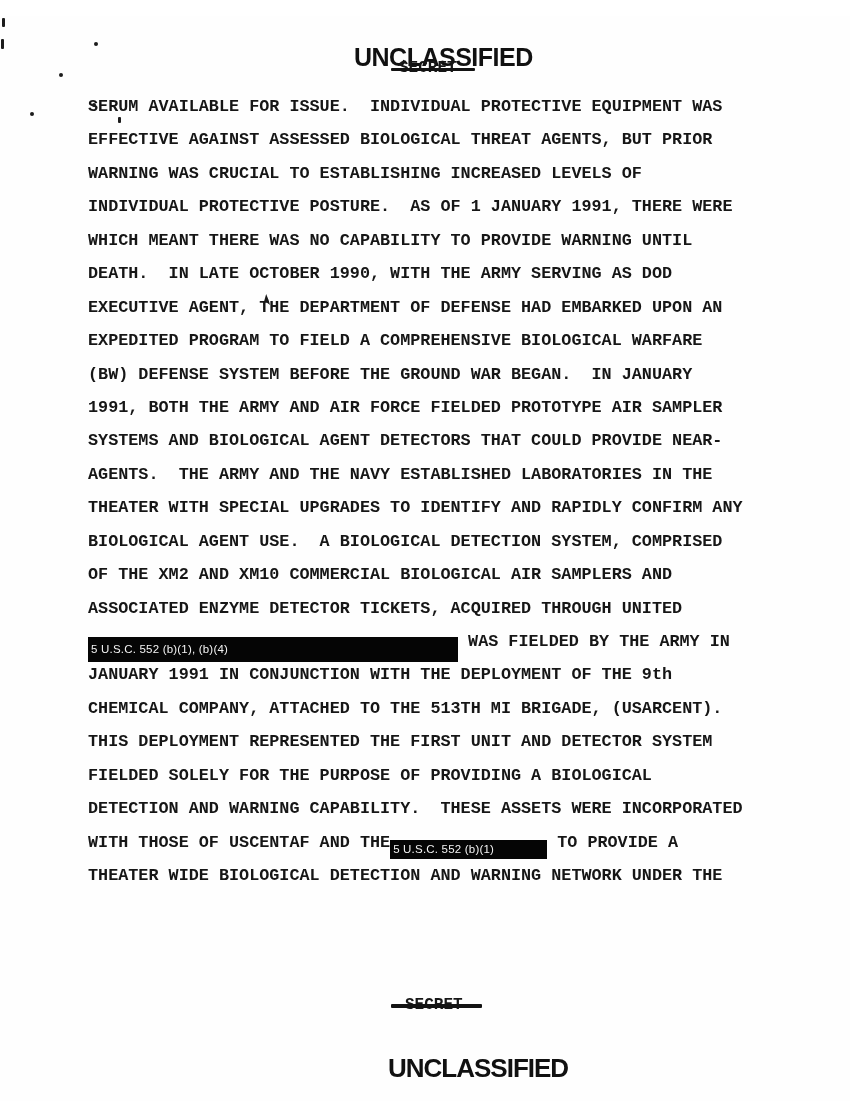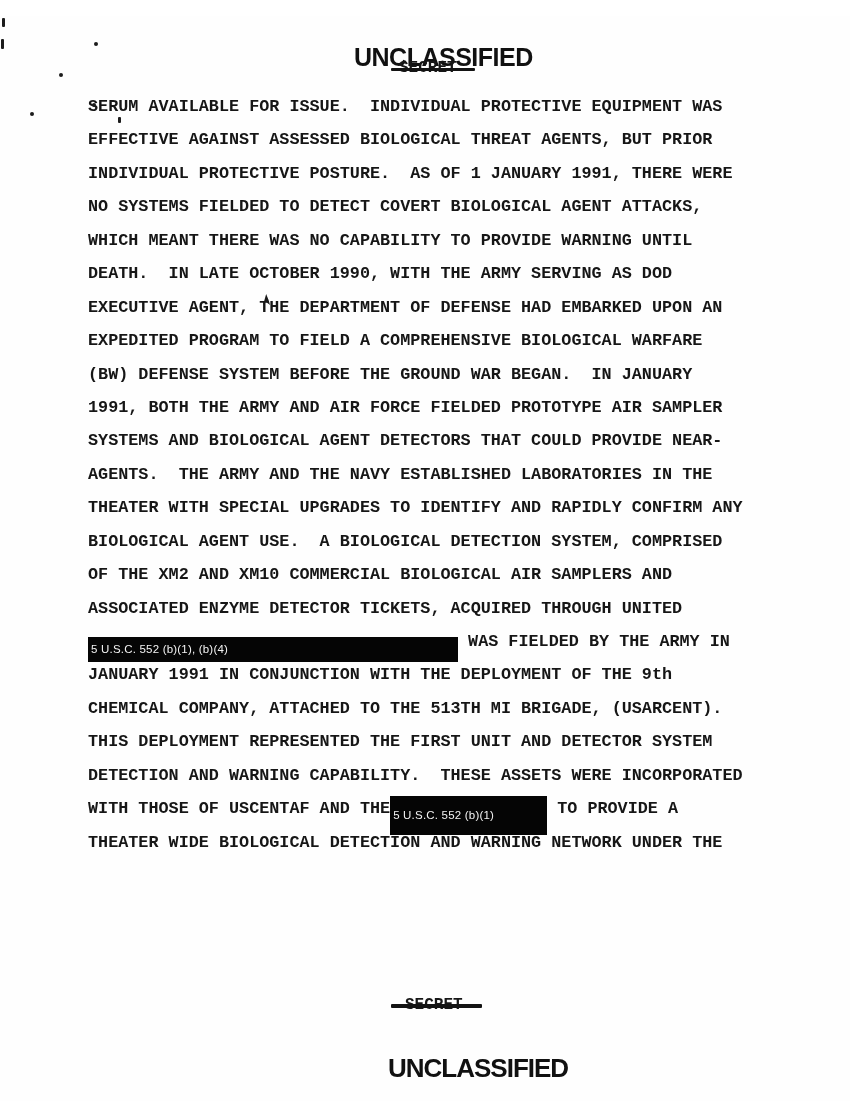--- a/index.html
+++ b/index.html
@@ -77,21 +77,21 @@
   .redaction {
     display: inline-flex;
     align-items: center;
     background: #050505;
     vertical-align: -7px;
     height: 25px;
     padding: 0;
     box-sizing: border-box;
   }
   .redaction.redaction-a { width: 370px; }
-  .redaction.redaction-b { width: 157px; height: 39px; vertical-align: -6px; }
+  .redaction.redaction-b { width: 157px; height: 19px; vertical-align: -6px; }
   .redaction-label {
     font-family: "Liberation Sans", "DejaVu Sans", sans-serif;
     font-weight: 400;
     font-size: 11.5px;
     letter-spacing: 0.2px;
     color: #f3f3f3;
     padding-left: 3px;
     white-space: nowrap;
   }
 
@@ -118,38 +118,39 @@
 
 <div class="page">
 
   <div class="classification top">UNCLASSIFIED</div>
   <div class="struck-word top">SECRET</div>
   <div class="strike-line top"></div>
 
   <div class="doc-body">
       <div class="line">SERUM AVAILABLE FOR ISSUE.  INDIVIDUAL PROTECTIVE EQUIPMENT WAS</div>
       <div class="line">EFFECTIVE AGAINST ASSESSED BIOLOGICAL THREAT AGENTS, BUT PRIOR</div>
+      <div class="line">WARNING WAS CRUCIAL TO ESTABLISHING INCREASED LEVELS OF</div>
       <div class="line">INDIVIDUAL PROTECTIVE POSTURE.  AS OF 1 JANUARY 1991, THERE WERE</div>
-      <div class="line">NO SYSTEMS FIELDED TO DETECT COVERT BIOLOGICAL AGENT ATTACKS,</div>
       <div class="line">WHICH MEANT THERE WAS NO CAPABILITY TO PROVIDE WARNING UNTIL</div>
       <div class="line">DEATH.  IN LATE OCTOBER 1990, WITH THE ARMY SERVING AS DOD</div>
       <div class="line">EXECUTIVE AGENT, THE DEPARTMENT OF DEFENSE HAD EMBARKED UPON AN</div>
       <div class="line">EXPEDITED PROGRAM TO FIELD A COMPREHENSIVE BIOLOGICAL WARFARE</div>
       <div class="line">(BW) DEFENSE SYSTEM BEFORE THE GROUND WAR BEGAN.  IN JANUARY</div>
       <div class="line">1991, BOTH THE ARMY AND AIR FORCE FIELDED PROTOTYPE AIR SAMPLER</div>
       <div class="line">SYSTEMS AND BIOLOGICAL AGENT DETECTORS THAT COULD PROVIDE NEAR-</div>
       <div class="line">AGENTS.  THE ARMY AND THE NAVY ESTABLISHED LABORATORIES IN THE</div>
       <div class="line">THEATER WITH SPECIAL UPGRADES TO IDENTIFY AND RAPIDLY CONFIRM ANY</div>
       <div class="line">BIOLOGICAL AGENT USE.  A BIOLOGICAL DETECTION SYSTEM, COMPRISED</div>
       <div class="line">OF THE XM2 AND XM10 COMMERCIAL BIOLOGICAL AIR SAMPLERS AND</div>
       <div class="line">ASSOCIATED ENZYME DETECTOR TICKETS, ACQUIRED THROUGH UNITED</div>
       <div class="line"><span class="redaction redaction-a"><span class="redaction-label">5 U.S.C. 552 (b)(1), (b)(4)</span></span><span> WAS FIELDED BY THE ARMY IN</span></div>
       <div class="line">JANUARY 1991 IN CONJUNCTION WITH THE DEPLOYMENT OF THE 9th</div>
       <div class="line">CHEMICAL COMPANY, ATTACHED TO THE 513TH MI BRIGADE, (USARCENT).</div>
       <div class="line">THIS DEPLOYMENT REPRESENTED THE FIRST UNIT AND DETECTOR SYSTEM</div>
+      <div class="line">FIELDED SOLELY FOR THE PURPOSE OF PROVIDING A BIOLOGICAL</div>
       <div class="line">DETECTION AND WARNING CAPABILITY.  THESE ASSETS WERE INCORPORATED</div>
       <div class="line"><span>WITH THOSE OF USCENTAF AND THE</span><span class="redaction redaction-b"><span class="redaction-label">5 U.S.C. 552 (b)(1)</span></span><span> TO PROVIDE A</span></div>
       <div class="line">THEATER WIDE BIOLOGICAL DETECTION AND WARNING NETWORK UNDER THE</div>
     </div>
 
   <div class="struck-word bottom">SECRET</div>
   <div class="strike-line bottom"></div>
   <div class="classification bottom">UNCLASSIFIED</div>
 
   <div class="artifact tick" style="left:2px;  top:2px;   width:3px; height:9px;"></div>

